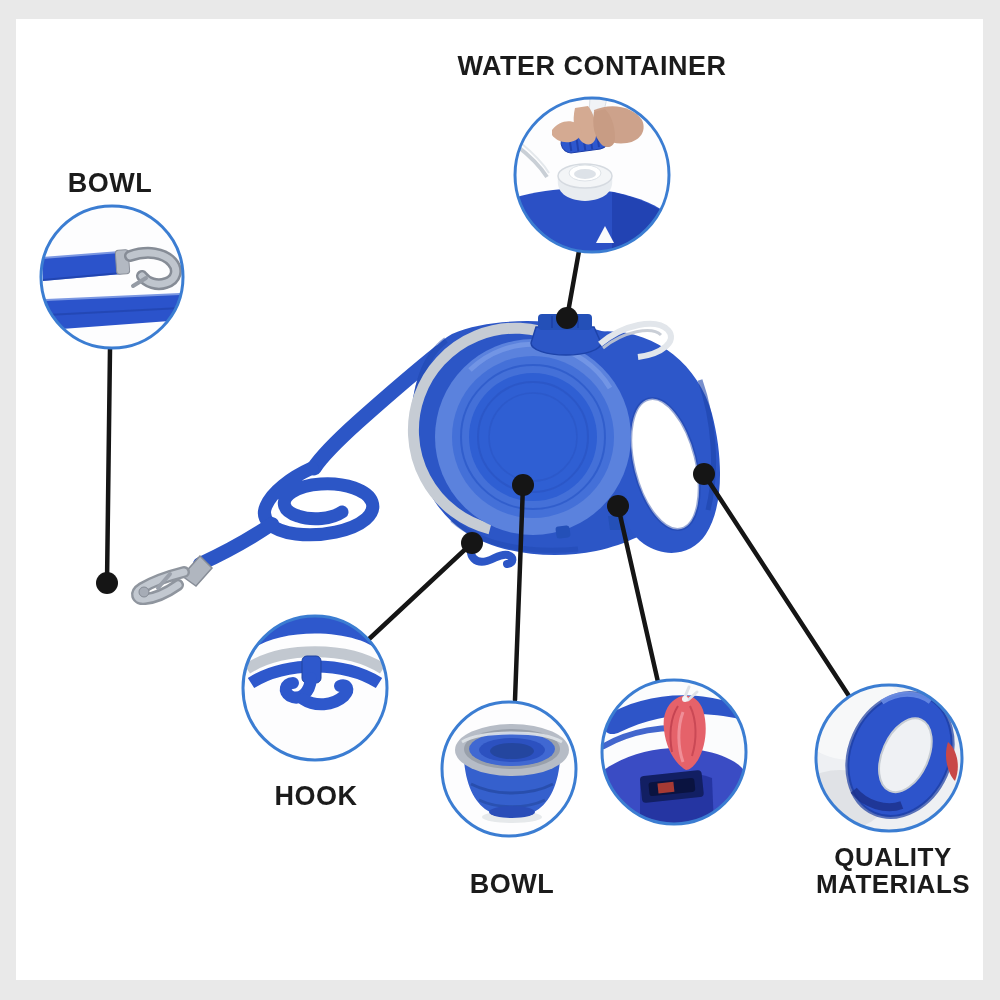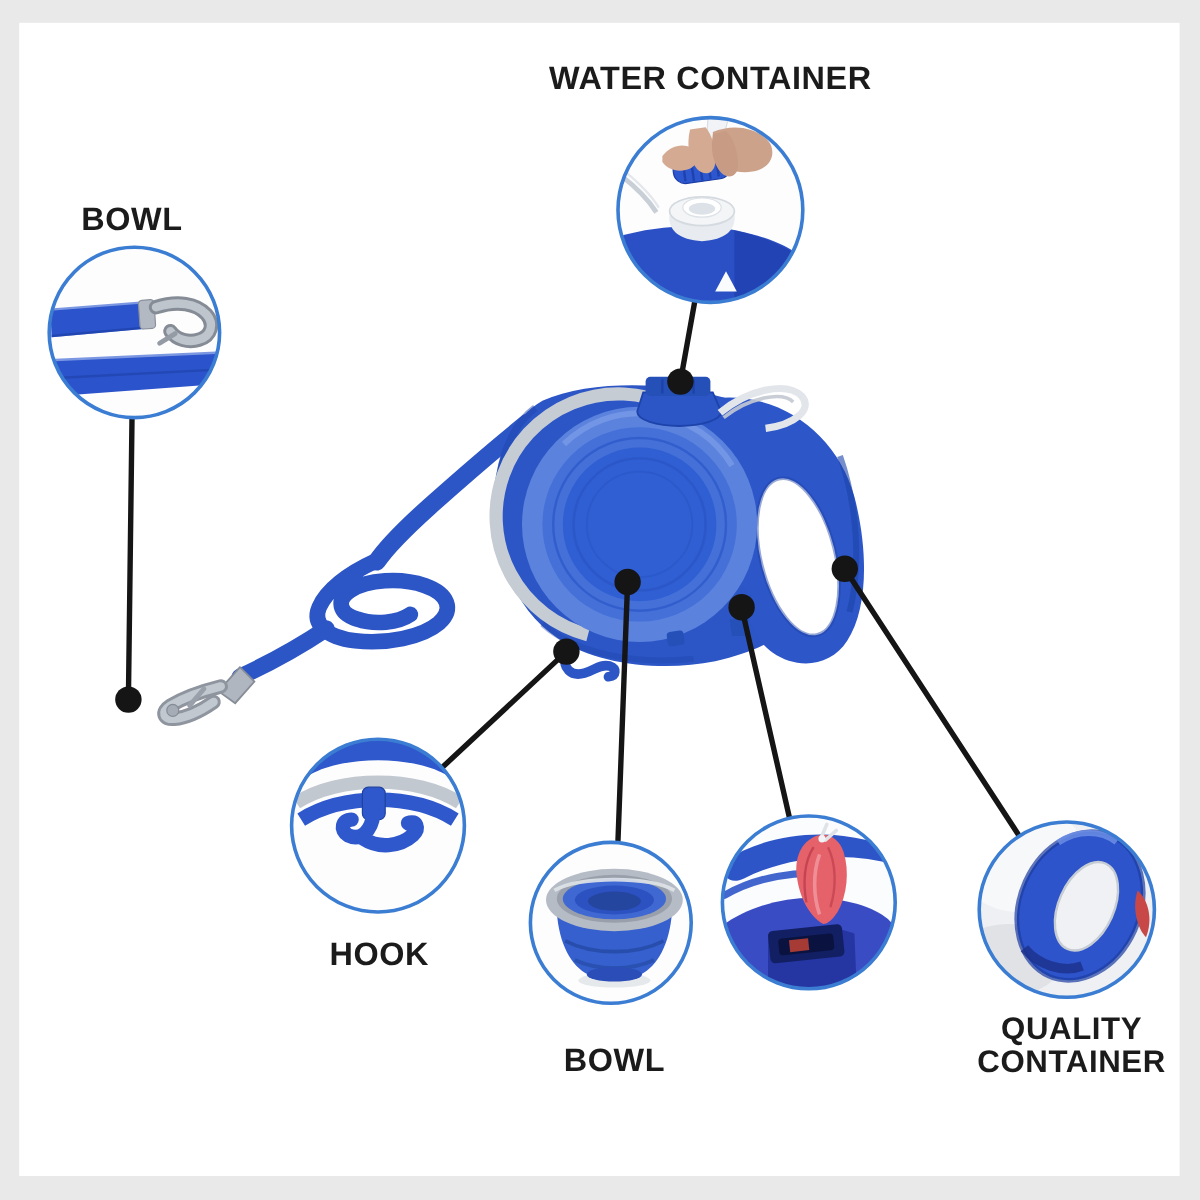--- a/index.html
+++ b/index.html
@@ -249,14 +249,14 @@
         <path d="M 948 742 C 957 750, 961 766, 955 781 C 948 774, 943 757, 948 742 Z" fill="#c84848"></path>
       </g>
       <circle class="ring" cx="889" cy="758" r="73"></circle>
     </g>
   </svg>
 
   <div class="label label-water">WATER CONTAINER</div>
   <div class="label label-leash">BOWL</div>
   <div class="label label-hook">HOOK</div>
   <div class="label label-bowl">BOWL</div>
-  <div class="label label-quality">QUALITY CONTAINER</div>
+  <div class="label label-quality">QUALITY MATERIALS</div>
 </div>
 
 </body></html>

